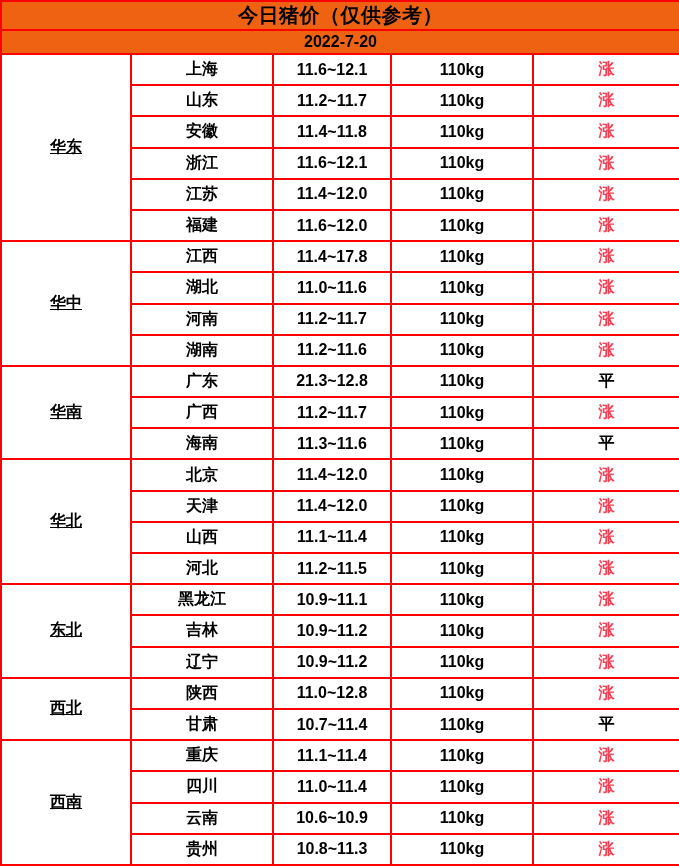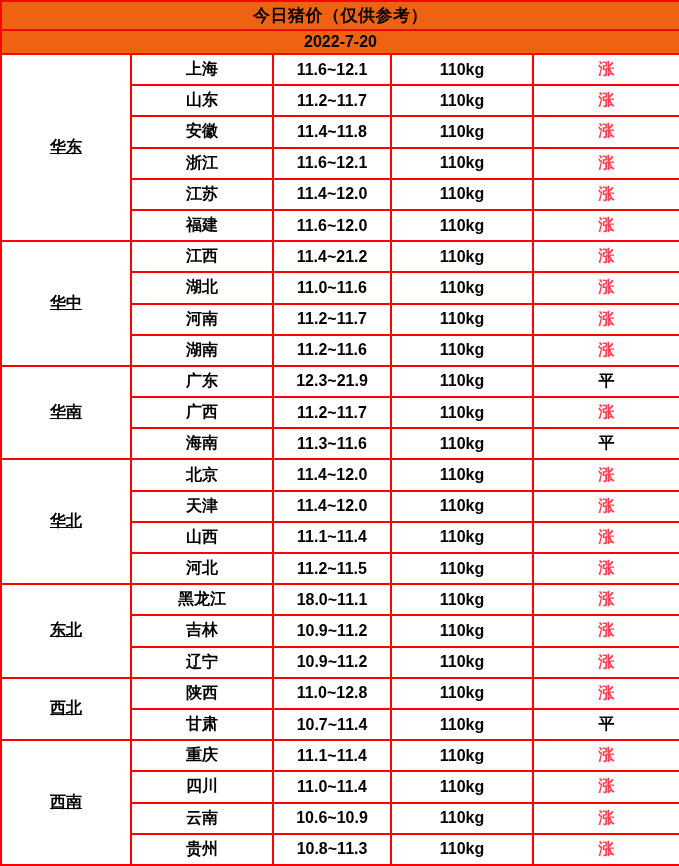--- a/index.html
+++ b/index.html
@@ -21,21 +21,21 @@
     font-weight: bold;
     color: #000000;
     font-size: 16px;
     padding: 0;
     overflow: hidden;
     white-space: nowrap;
   }
   .title-row td {
     background: var(--header_bg, #ee6211);
     height: 27px;
-    font-size: 17px;
+    font-size: 20px;
     letter-spacing: 0.5px;
   }
   .date-row td {
     background: var(--header_bg, #ee6211);
     height: 22px;
     font-size: 16px;
     margin-left: 44px;
   }
   .region-cell {
     font-size: 16px;
@@ -103,21 +103,21 @@
       </tr>
       <tr>
         <td class="province-cell">福建</td>
         <td class="price-cell">11.6~12.0</td>
         <td class="weight-cell">110kg</td>
         <td class="trend-cell trend-up">涨</td>
       </tr>
       <tr>
         <td class="region-cell" rowspan="4">华中</td>
         <td class="province-cell">江西</td>
-        <td class="price-cell">11.4~21.2</td>
+        <td class="price-cell">11.4~17.8</td>
         <td class="weight-cell">110kg</td>
         <td class="trend-cell trend-up">涨</td>
       </tr>
       <tr>
         <td class="province-cell">湖北</td>
         <td class="price-cell">11.0~11.6</td>
         <td class="weight-cell">110kg</td>
         <td class="trend-cell trend-up">涨</td>
       </tr>
       <tr>
@@ -128,21 +128,21 @@
       </tr>
       <tr>
         <td class="province-cell">湖南</td>
         <td class="price-cell">11.2~11.6</td>
         <td class="weight-cell">110kg</td>
         <td class="trend-cell trend-up">涨</td>
       </tr>
       <tr>
         <td class="region-cell" rowspan="3">华南</td>
         <td class="province-cell">广东</td>
-        <td class="price-cell">12.3~21.9</td>
+        <td class="price-cell">21.3~12.8</td>
         <td class="weight-cell">110kg</td>
         <td class="trend-cell trend-flat">平</td>
       </tr>
       <tr>
         <td class="province-cell">广西</td>
         <td class="price-cell">11.2~11.7</td>
         <td class="weight-cell">110kg</td>
         <td class="trend-cell trend-up">涨</td>
       </tr>
       <tr>
@@ -172,21 +172,21 @@
       </tr>
       <tr>
         <td class="province-cell">河北</td>
         <td class="price-cell">11.2~11.5</td>
         <td class="weight-cell">110kg</td>
         <td class="trend-cell trend-up">涨</td>
       </tr>
       <tr>
         <td class="region-cell" rowspan="3">东北</td>
         <td class="province-cell">黑龙江</td>
-        <td class="price-cell">18.0~11.1</td>
+        <td class="price-cell">10.9~11.1</td>
         <td class="weight-cell">110kg</td>
         <td class="trend-cell trend-up">涨</td>
       </tr>
       <tr>
         <td class="province-cell">吉林</td>
         <td class="price-cell">10.9~11.2</td>
         <td class="weight-cell">110kg</td>
         <td class="trend-cell trend-up">涨</td>
       </tr>
       <tr>

